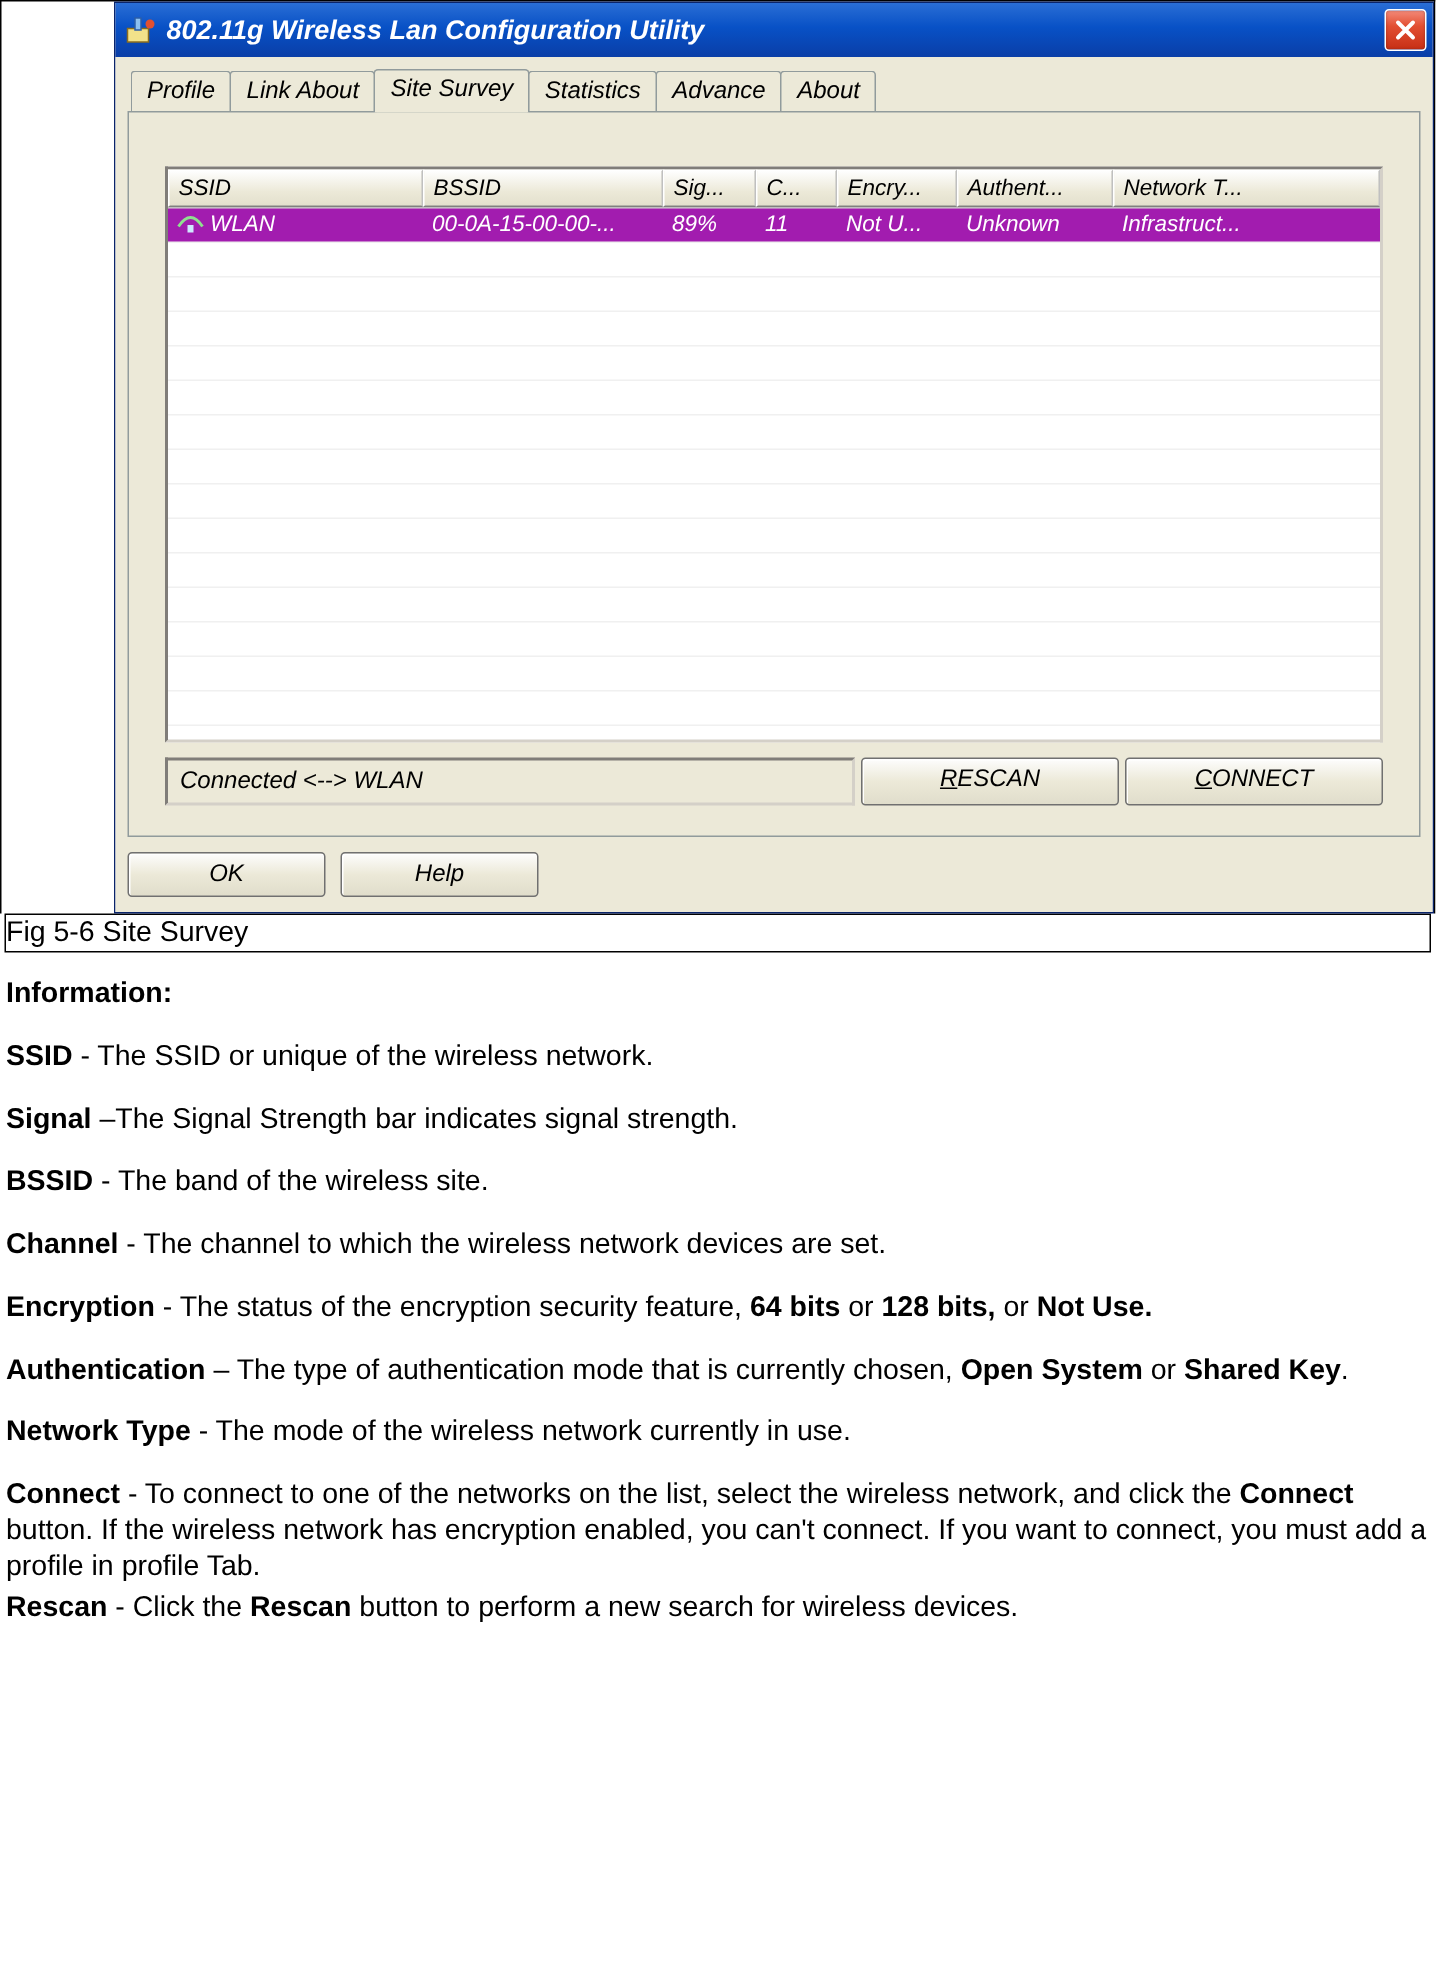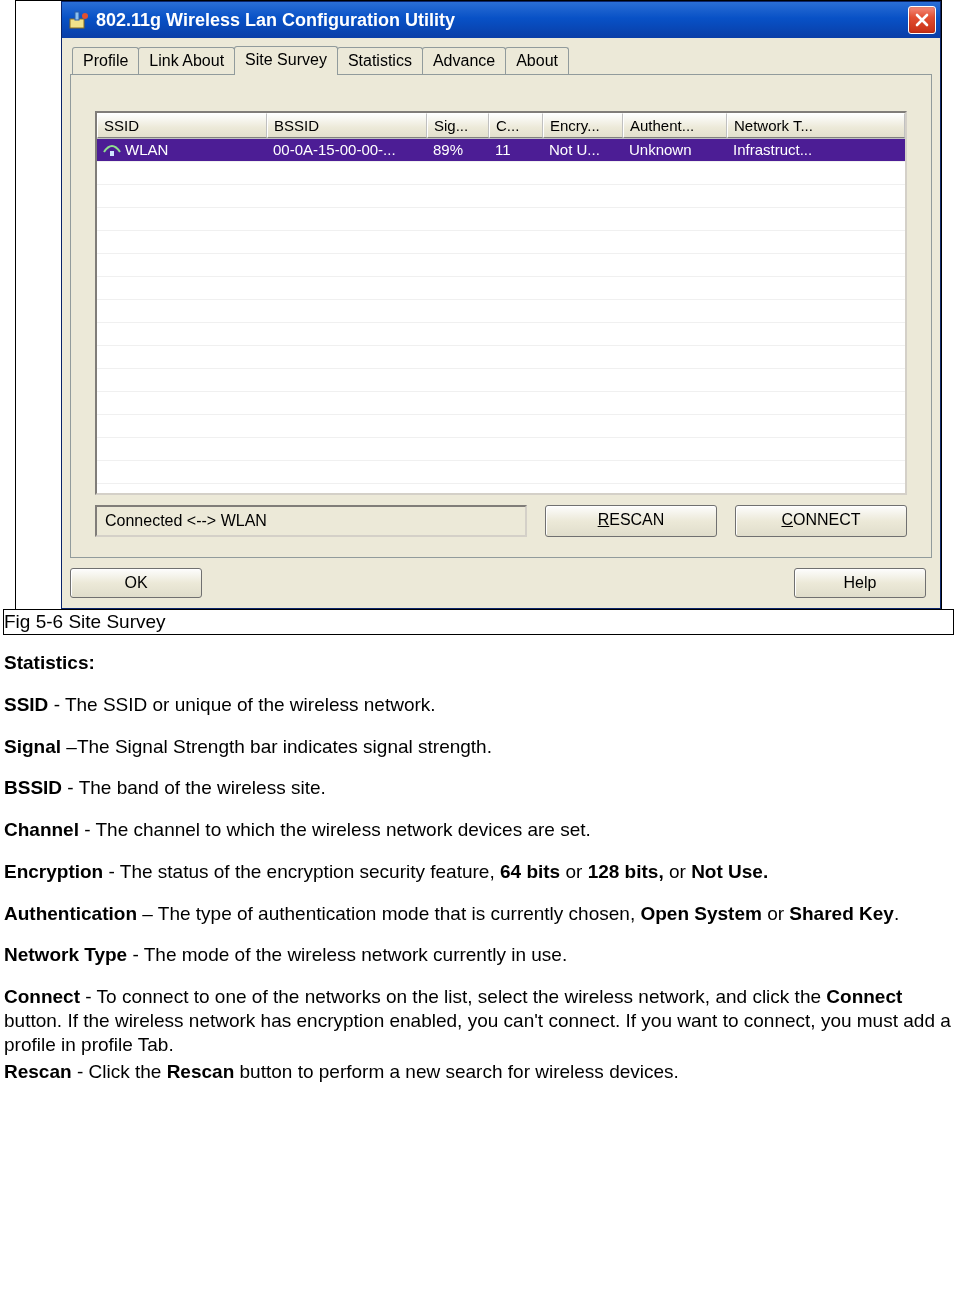--- a/index.html
+++ b/index.html
@@ -12,23 +12,24 @@
   }
   .page {
     width: 957px;
     margin: 0 auto;
     box-sizing: border-box;
   }
   .figure-cell {
     border: 1px solid #000;
     border-bottom: none;
     padding: 0;
-    margin: 0 15px;
+    margin: 0 0;
     display: flex;
     justify-content: flex-end;
+    font-style: italic;
   }
   .window {
     width: 880px;
     border: 1px solid #0a246a;
     box-sizing: border-box;
     font-family: Tahoma, Arial, sans-serif;
   }
   .titlebar {
     height: 36px;
     background: linear-gradient(to bottom, #2a6ed5 0%, #0851c6 45%, #0a3ea7 100%);
@@ -117,21 +118,21 @@
     white-space: nowrap;
     overflow: hidden;
   }
   .lv-body { }
   .lv-row {
     display: flex;
     height: 22px;
     border-bottom: 1px solid #f0f0f0;
   }
   .lv-row.selected {
-    background: #4c1d95;
+    background: #a21caf;
     color: #fff;
   }
   .lv-row .cell {
     box-sizing: border-box;
     padding: 2px 6px 0 6px;
     white-space: nowrap;
     overflow: hidden;
     border-right: 1px solid transparent;
   }
   .col-ssid   { width: 170px; }
@@ -144,21 +145,21 @@
   .row-icon {
     display: inline-block;
     width: 18px;
     height: 14px;
     margin-right: 4px;
     vertical-align: -2px;
   }
   .status-row {
     display: flex;
     margin-top: 10px;
-    gap: 18px;
+    gap: 4px;
     align-items: stretch;
   }
   .status-box {
     flex: 1;
     border: 2px inset #d4d0c8;
     background: #ece9d8;
     padding: 5px 8px;
     font-size: 16px;
   }
   .btn {
@@ -167,21 +168,21 @@
     border: 1px solid #707070;
     border-radius: 3px;
     padding: 5px 10px;
     font-size: 16px;
     text-align: center;
     box-shadow: inset 1px 1px 0 #fff;
   }
   .btn .ul { text-decoration: underline; }
   .bottom-row {
     display: flex;
-    justify-content: space-between;
+    justify-content: flex-start;
     gap: 10px;
     padding: 10px 6px 0 0;
   }
   .bottom-row .btn { min-width: 110px; }
   .caption-cell {
     border: 1px solid #000;
     text-align: left;
     font-weight: normal;
     padding: 1px 0;
     margin: 0 3px 16px 3px;
@@ -276,21 +277,21 @@
           <div class="btn">OK</div>
           <div class="btn">Help</div>
         </div>
       </div>
     </div>
   </div>
 
   <div class="caption-cell">Fig 5-6 Site Survey</div>
 
   <div class="doc-body">
-    <p><span class="term">Statistics:</span></p>
+    <p><span class="term">Information:</span></p>
 
     <div id="simple-items">
         <p><span class="term">SSID</span><span> - </span><span>The SSID or unique of the wireless network.</span></p>
         <p><span class="term">Signal</span><span> –</span><span>The Signal Strength bar indicates signal strength.</span></p>
         <p><span class="term">BSSID</span><span> - </span><span>The band of the wireless site.</span></p>
         <p><span class="term">Channel</span><span> - </span><span>The channel to which the wireless network devices are set.</span></p>
       </div>
 
     <p>
       <span class="term">Encryption</span><span> - The status of the encryption security feature, </span><span class="term">64 bits</span><span> or </span><span class="term">128 bits,</span><span> or </span><span class="term">Not Use.</span>

